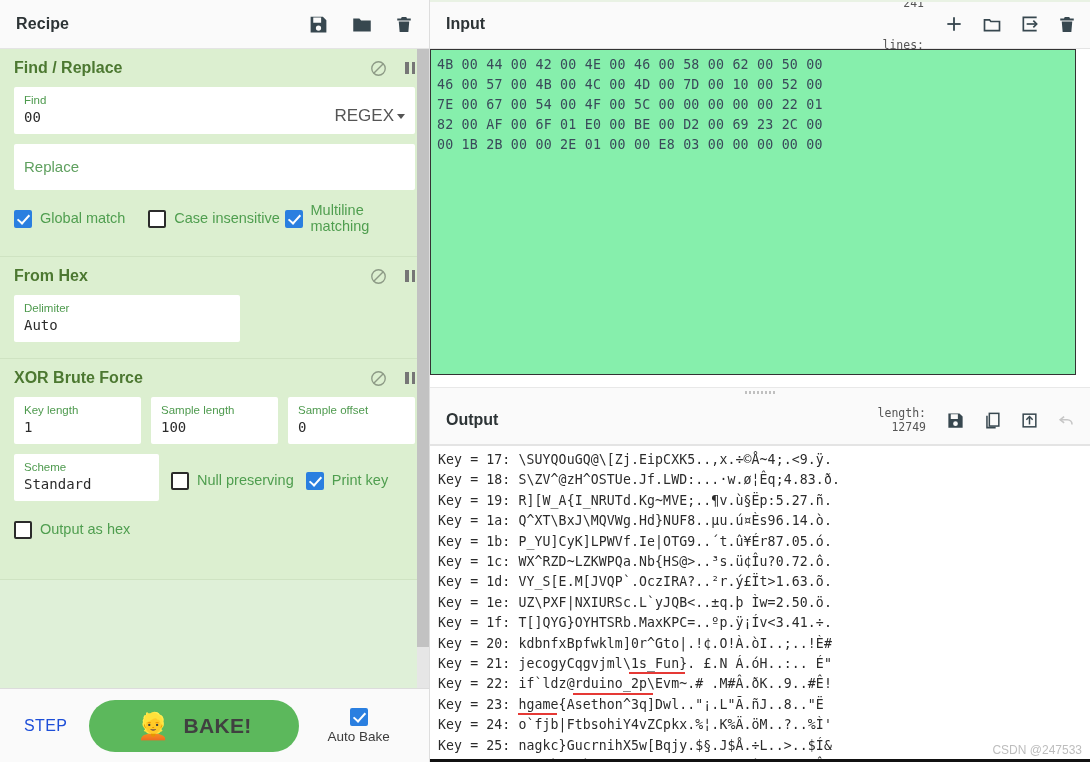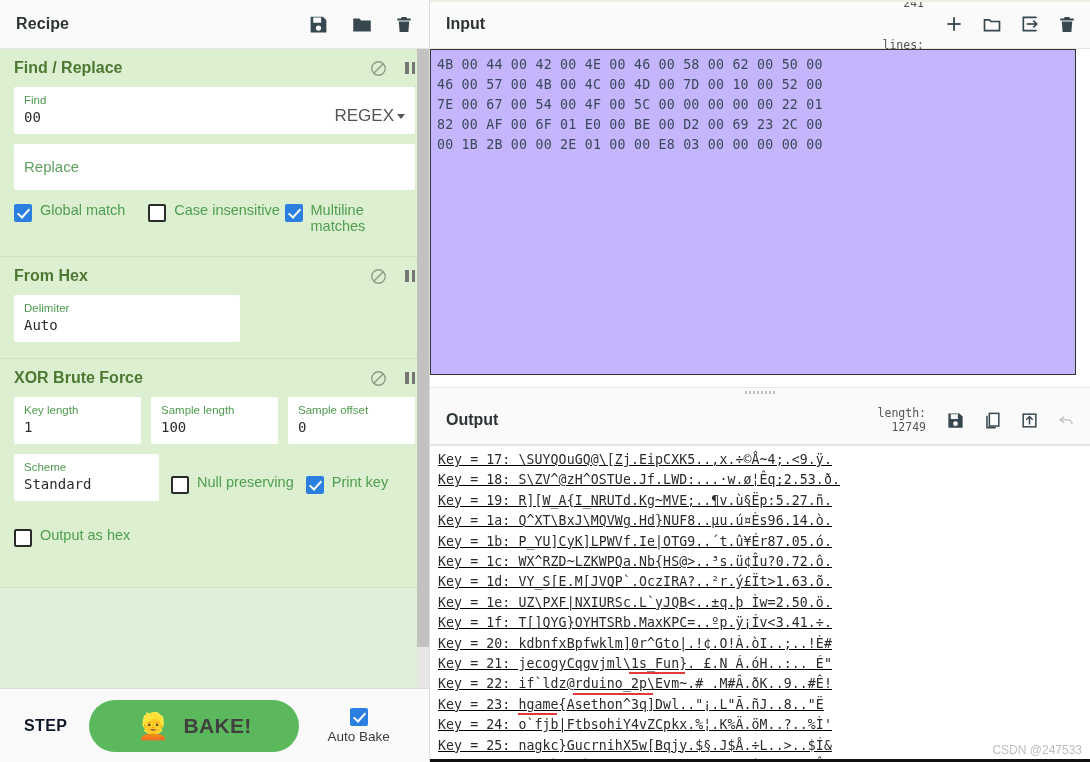--- a/index.html
+++ b/index.html
@@ -95,21 +95,21 @@
   .placeholder-field {
     background: #fff; border-radius: 2px;
     padding: 14px 10px; margin-bottom: 12px;
   }
   .placeholder-field .ph {
     font-size: 15px; color: #5fa05f;
     font-family: "Liberation Sans", sans-serif;
   }
 
   .cb-row { display: flex; margin-bottom: 8px; }
-  .cb-group { display: flex; align-items: flex-start; }
+  .cb-group { display: flex; align-items: center; }
   .cb {
     width: 18px; height: 18px; min-width: 18px;
     border: 2px solid #2b2b2b; border-radius: 2px;
     background: #fff; margin-right: 8px; margin-top: 2px;
     cursor: pointer; position: relative;
   }
   .cb.checked { background: #2a7fe0; border-color: #2a7fe0; }
   .cb.checked::after {
     content: ""; position: absolute;
     left: 4px; top: 0px; width: 5px; height: 10px;
@@ -117,42 +117,42 @@
     transform: rotate(42deg);
   }
   .cb-label {
     font-size: 14.5px; color: #4f9e4f; line-height: 16px;
     max-width: 110px; font-family: "Liberation Sans", sans-serif;
   }
 
   .arg-grid3 { display: flex; gap: 10px; margin-bottom: 10px; }
   .arg-grid3 > .arg-field { flex: 1; margin-bottom: 0; }
   .arg-row-mix { display: flex; gap: 12px; align-items: center; margin-bottom: 14px; }
-  .arg-row-mix > .arg-field { width: 145px; margin-bottom: 12px; }
+  .arg-row-mix > .arg-field { width: 145px; margin-bottom: 4px; }
 
   
   #recipe-scroll {
     position: absolute; right: 0; top: 0; width: 12px; height: 100%;
     background: #e6e6e6;
   }
   #recipe-scroll .thumb {
     position: absolute; left: 0; top: 0; width: 12px; height: 598px;
     background: #c2c2c2;
   }
 
   
   #bake-bar {
     height: 74px; min-height: 74px;
     background: #fafafa;
     border-top: 1px solid #dcdcdc;
     display: flex; align-items: center;
     padding: 0 14px;
   }
   #step-btn {
-    font-size: 16px; font-weight: bold; color: #0f172a;
+    font-size: 16px; font-weight: normal; color: #1d4ed8;
     letter-spacing: .4px; margin-left: 10px; cursor: pointer;
   }
   #bake-btn {
     margin-left: 22px;
     width: 210px; height: 52px;
     background: #5cb85c; border-radius: 26px;
     display: flex; align-items: center; justify-content: center;
     gap: 14px; cursor: pointer;
   }
   #bake-btn .chef { font-size: 26px; line-height: 1; }
@@ -192,21 +192,21 @@
     flex: 0 0 336px;
     padding: 0 4px 12px 0;
     background: #fff;
     position: relative;
   }
   #input-box {
     margin: 0 10px 0 0;
     height: 326px;
     border: 1px solid #333;
     border-left: 1px solid #333;
-    background: #c4b5fd;
+    background: #86efac;
     padding: 5px 6px;
     overflow: hidden;
     position: relative;
   }
   #input-text {
     font-family: "DejaVu Sans Mono", monospace;
     font-size: 13.3px; line-height: 20px;
     color: #3a4a5a; white-space: pre;
     letter-spacing: .2px;
   }
@@ -217,21 +217,20 @@
   }
   #splitter .grip { width: 30px; height: 3px;
     background: repeating-linear-gradient(to right, #c0c0c0 0 2px, transparent 2px 4px); }
 
   #output-pane { flex: 1; display: flex; flex-direction: column; min-height: 0; }
   #output-head { background: #fafafa; }
   #output-body {
     flex: 1; background: #fff; overflow: hidden;
     padding: 4px 0 16px 4px; position: relative;
     border-top: 1px solid #e4e4e4;
-    text-decoration: underline;
   }
   .out-line {
     font-family: "DejaVu Sans Mono", monospace;
     font-size: 13.2px; line-height: 20.4px;
     color: #2b2b2b; white-space: pre;
     position: relative; padding-left: 4px;
     letter-spacing: .1px;
   }
   .underline-mark {
     position: absolute; height: 2px; background: #e53935;
@@ -314,21 +313,21 @@
           <div class="cb-group" style="width:140px">
             <div class="cb checked"></div>
             <div class="cb-label">Global match</div>
           </div>
           <div class="cb-group" style="width:142px">
             <div class="cb"></div>
             <div class="cb-label">Case insensitive</div>
           </div>
           <div class="cb-group">
             <div class="cb checked"></div>
-            <div class="cb-label">Multiline matches</div>
+            <div class="cb-label">Multiline matching</div>
           </div>
         </div>
 
       </div>
 
       <div class="op">
         <div class="op-head">
           <div class="op-title">From Hex</div>
           <div class="op-ctrls">
             <span class="ico disable-ico">
@@ -517,21 +516,21 @@
             <svg width="19" height="19" viewBox="0 0 24 24" fill="none" stroke="currentColor" stroke-width="2">
                 <polyline points="9,7 4,11 9,15"></polyline>
                 <path d="M4 11h9a6 6 0 016 6"></path>
               </svg>
           </span>
         </div>
       </div>
 
       <div id="output-body">
           <div class="out-line">Key = 17: \SUYQOuGQ@\[Zj.EipCXK5..,x.÷©Å~4;.&lt;9.ÿ.</div>
-          <div class="out-line">Key = 18: S\ZV^@zH^OSTUe.Jf.LWD:...·w.ø¦Êq;2.53.ð.</div>
+          <div class="out-line">Key = 18: S\ZV^@zH^OSTUe.Jf.LWD:...·w.ø¦Êq;4.83.ð.</div>
           <div class="out-line">Key = 19: R][W_A{I_NRUTd.Kg~MVE;..¶v.ù§Ëp:5.27.ñ.</div>
           <div class="out-line">Key = 1a: Q^XT\BxJ\MQVWg.Hd}NUF8..µu.ú¤Ès96.14.ò.</div>
           <div class="out-line">Key = 1b: P_YU]CyK]LPWVf.Ie|OTG9..´t.û¥Ér87.05.ó.</div>
           <div class="out-line">Key = 1c: WX^RZD~LZKWPQa.Nb{HS@&gt;..³s.ü¢Îu?0.72.ô.</div>
           <div class="out-line">Key = 1d: VY_S[E.M[JVQP`.OczIRA?..²r.ý£Ït&gt;1.63.õ.</div>
           <div class="out-line">Key = 1e: UZ\PXF|NXIURSc.L`yJQB&lt;..±q.þ Ìw=2.50.ö.</div>
           <div class="out-line">Key = 1f: T[]QYG}OYHTSRb.MaxKPC=..ºp.ÿ¡Ív&lt;3.41.÷.</div>
           <div class="out-line">Key = 20: kdbnfxBpfwklm]0r^Gto|.!¢.O!À.òI..;..!È#</div>
           <div class="out-line">Key = 21: jecogyCqgvjml\1s_Fun}. £.N Á.óH..:.. É"</div>
           <div class="out-line">Key = 22: if`ldz@rduino_2p\Evm~.# .M#Â.ðK..9..#Ê!</div>

